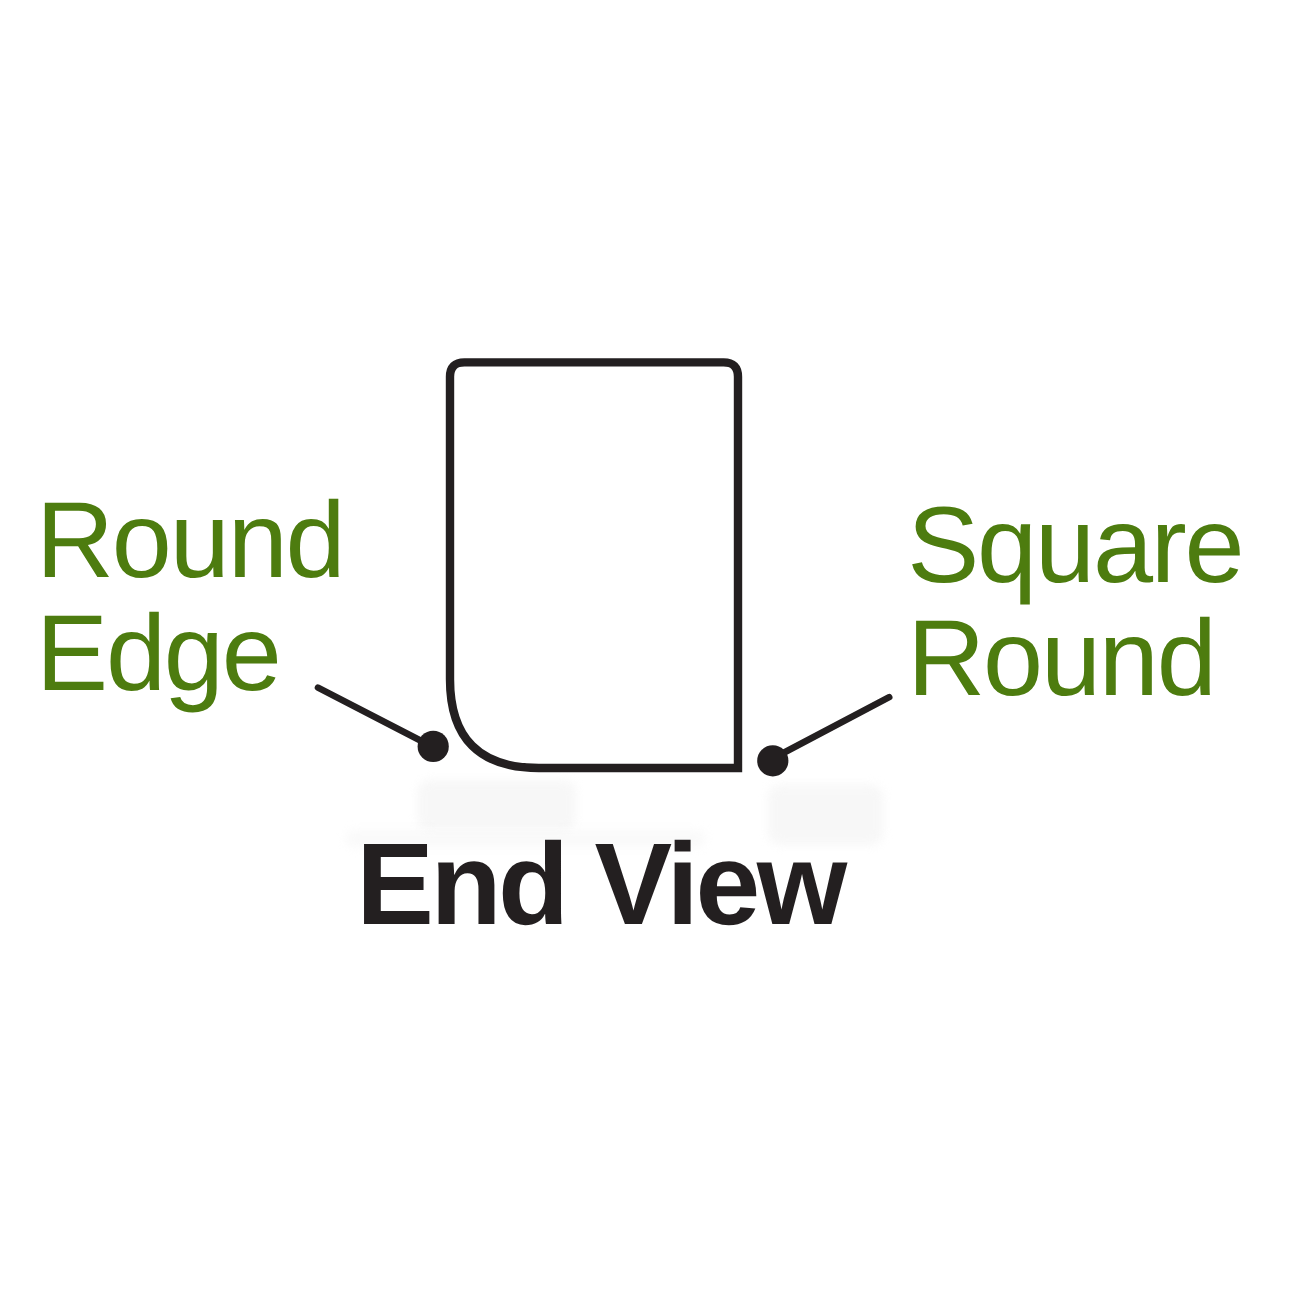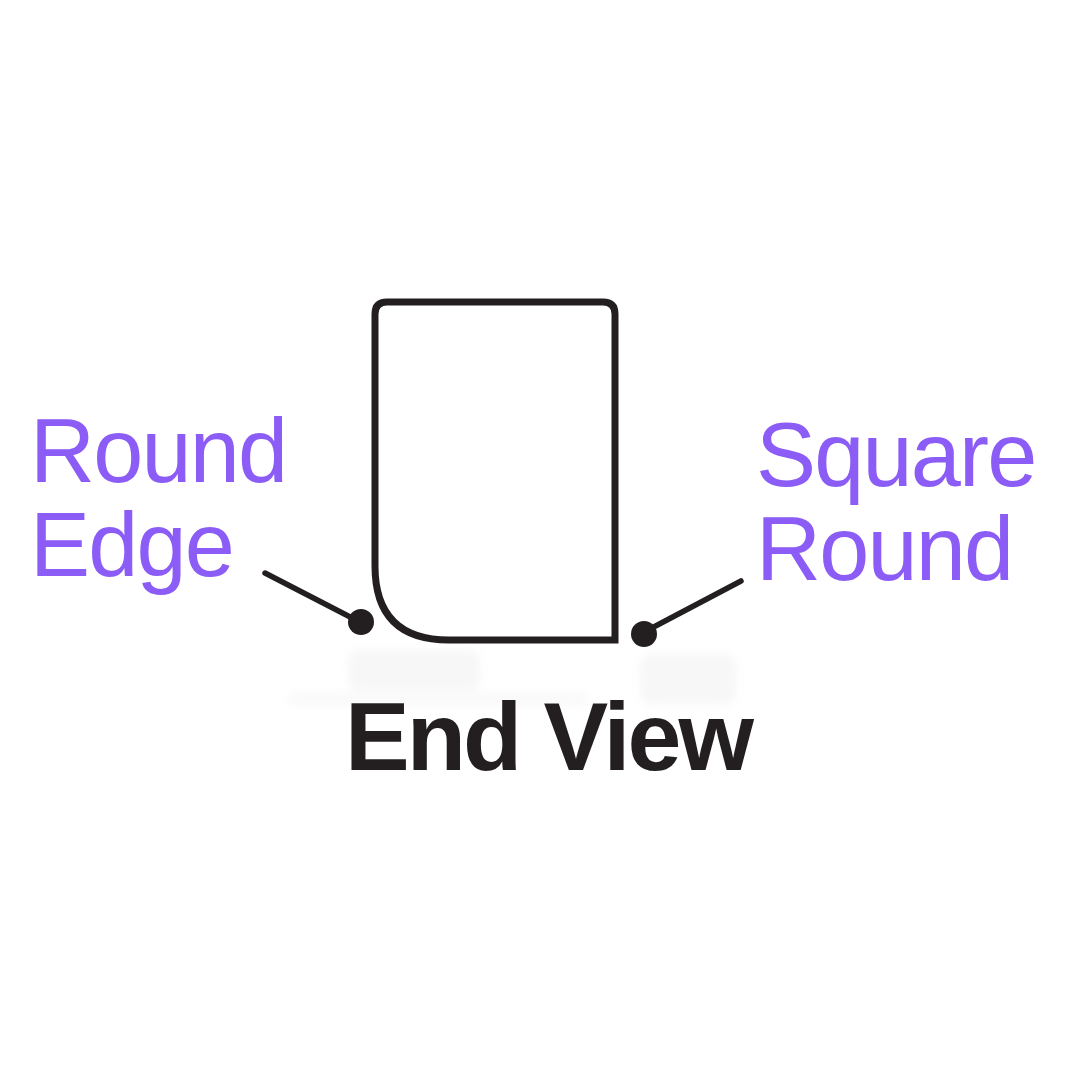--- a/index.html
+++ b/index.html
@@ -17,41 +17,40 @@
   }
   .diagram-svg {
     position: absolute;
     left: 0;
     top: 0;
     width: 1080px;
     height: 1080px;
   }
   .label {
     position: absolute;
-    color: #8b5cf6;
+    color: #4d7c0f;
     font-size: 90px;
     line-height: 94px;
     letter-spacing: -0.02em;
     white-space: pre-line;
   }
   .label-round { left: 30px; top: 404px; }
   .label-square { left: 756px; top: 408px; }
   .caption {
     position: absolute;
     left: 0;
     top: 686px;
     width: 1000px;
     text-align: center;
     color: #231f20;
     font-size: 97px;
     line-height: 102px;
     font-weight: bold;
     letter-spacing: -0.03em;
     white-space: pre;
-    padding-left: 48px;
   }
   .artifact {
     position: absolute;
     background: #f4f4f4;
     border-radius: 10px;
     filter: blur(4px);
     opacity: 0.7;
   }
   .artifact-a { left: 348px; top: 650px; width: 132px; height: 42px; }
   .artifact-b { left: 640px; top: 654px; width: 96px; height: 50px; }

